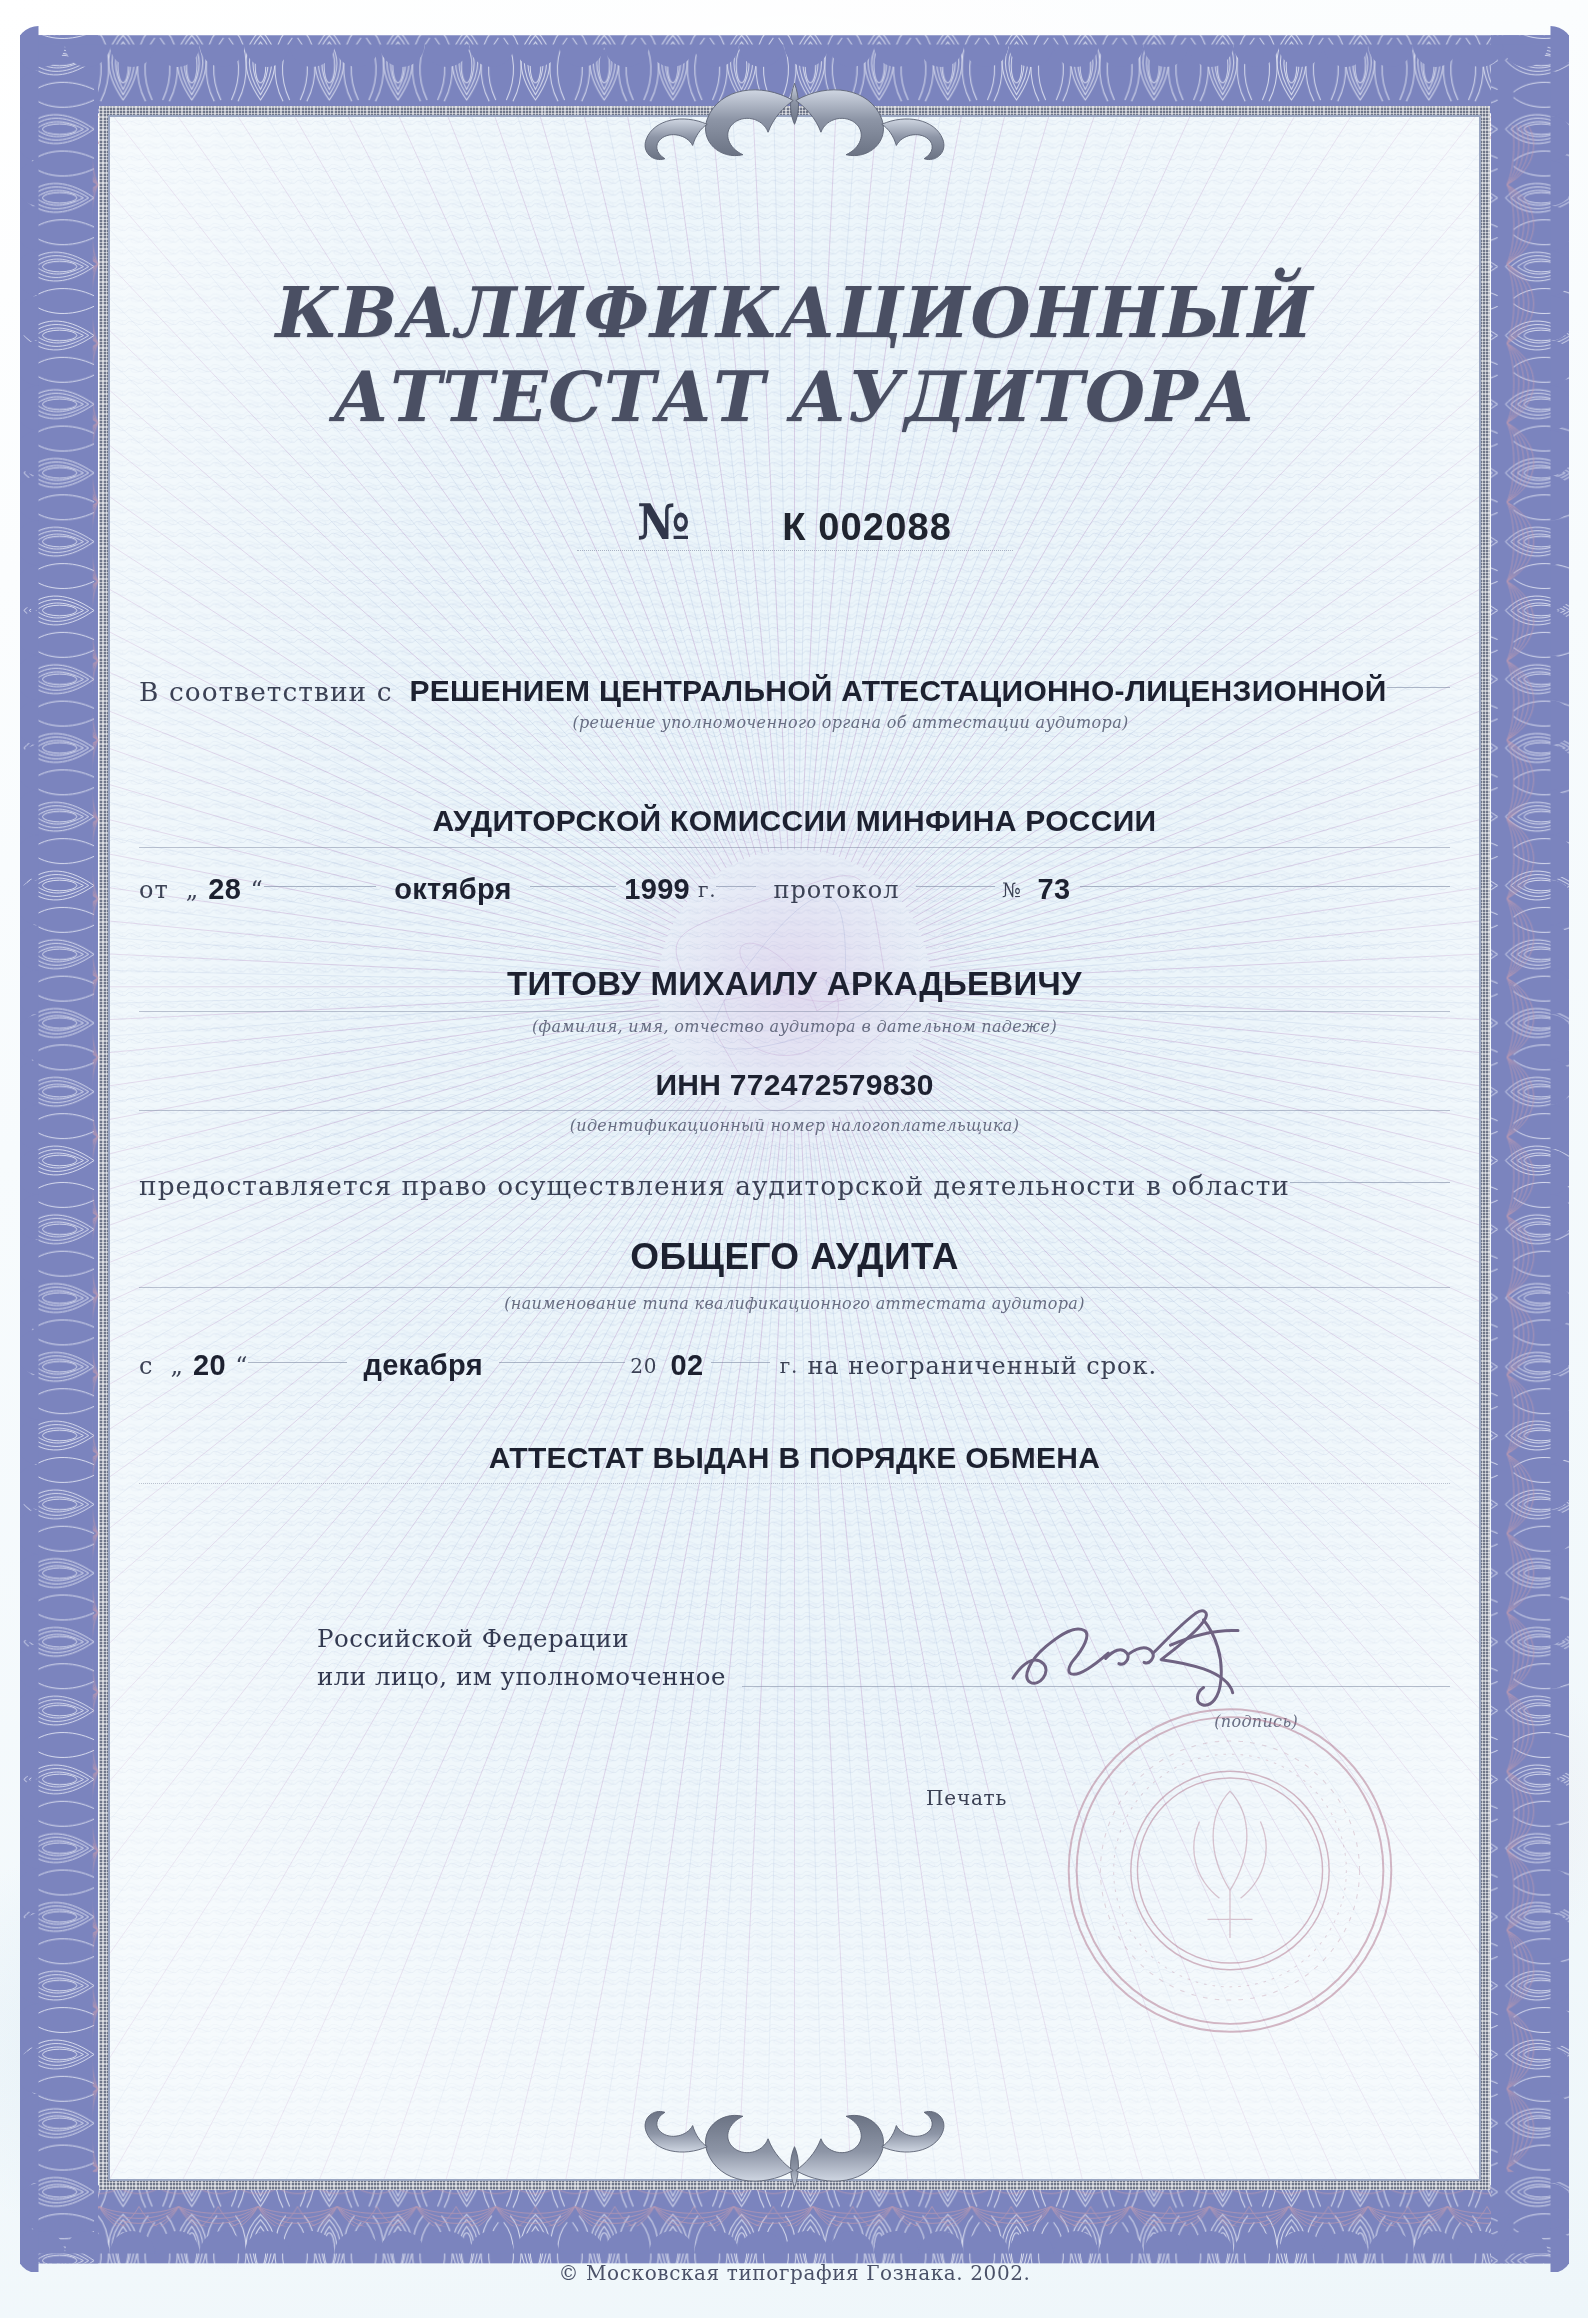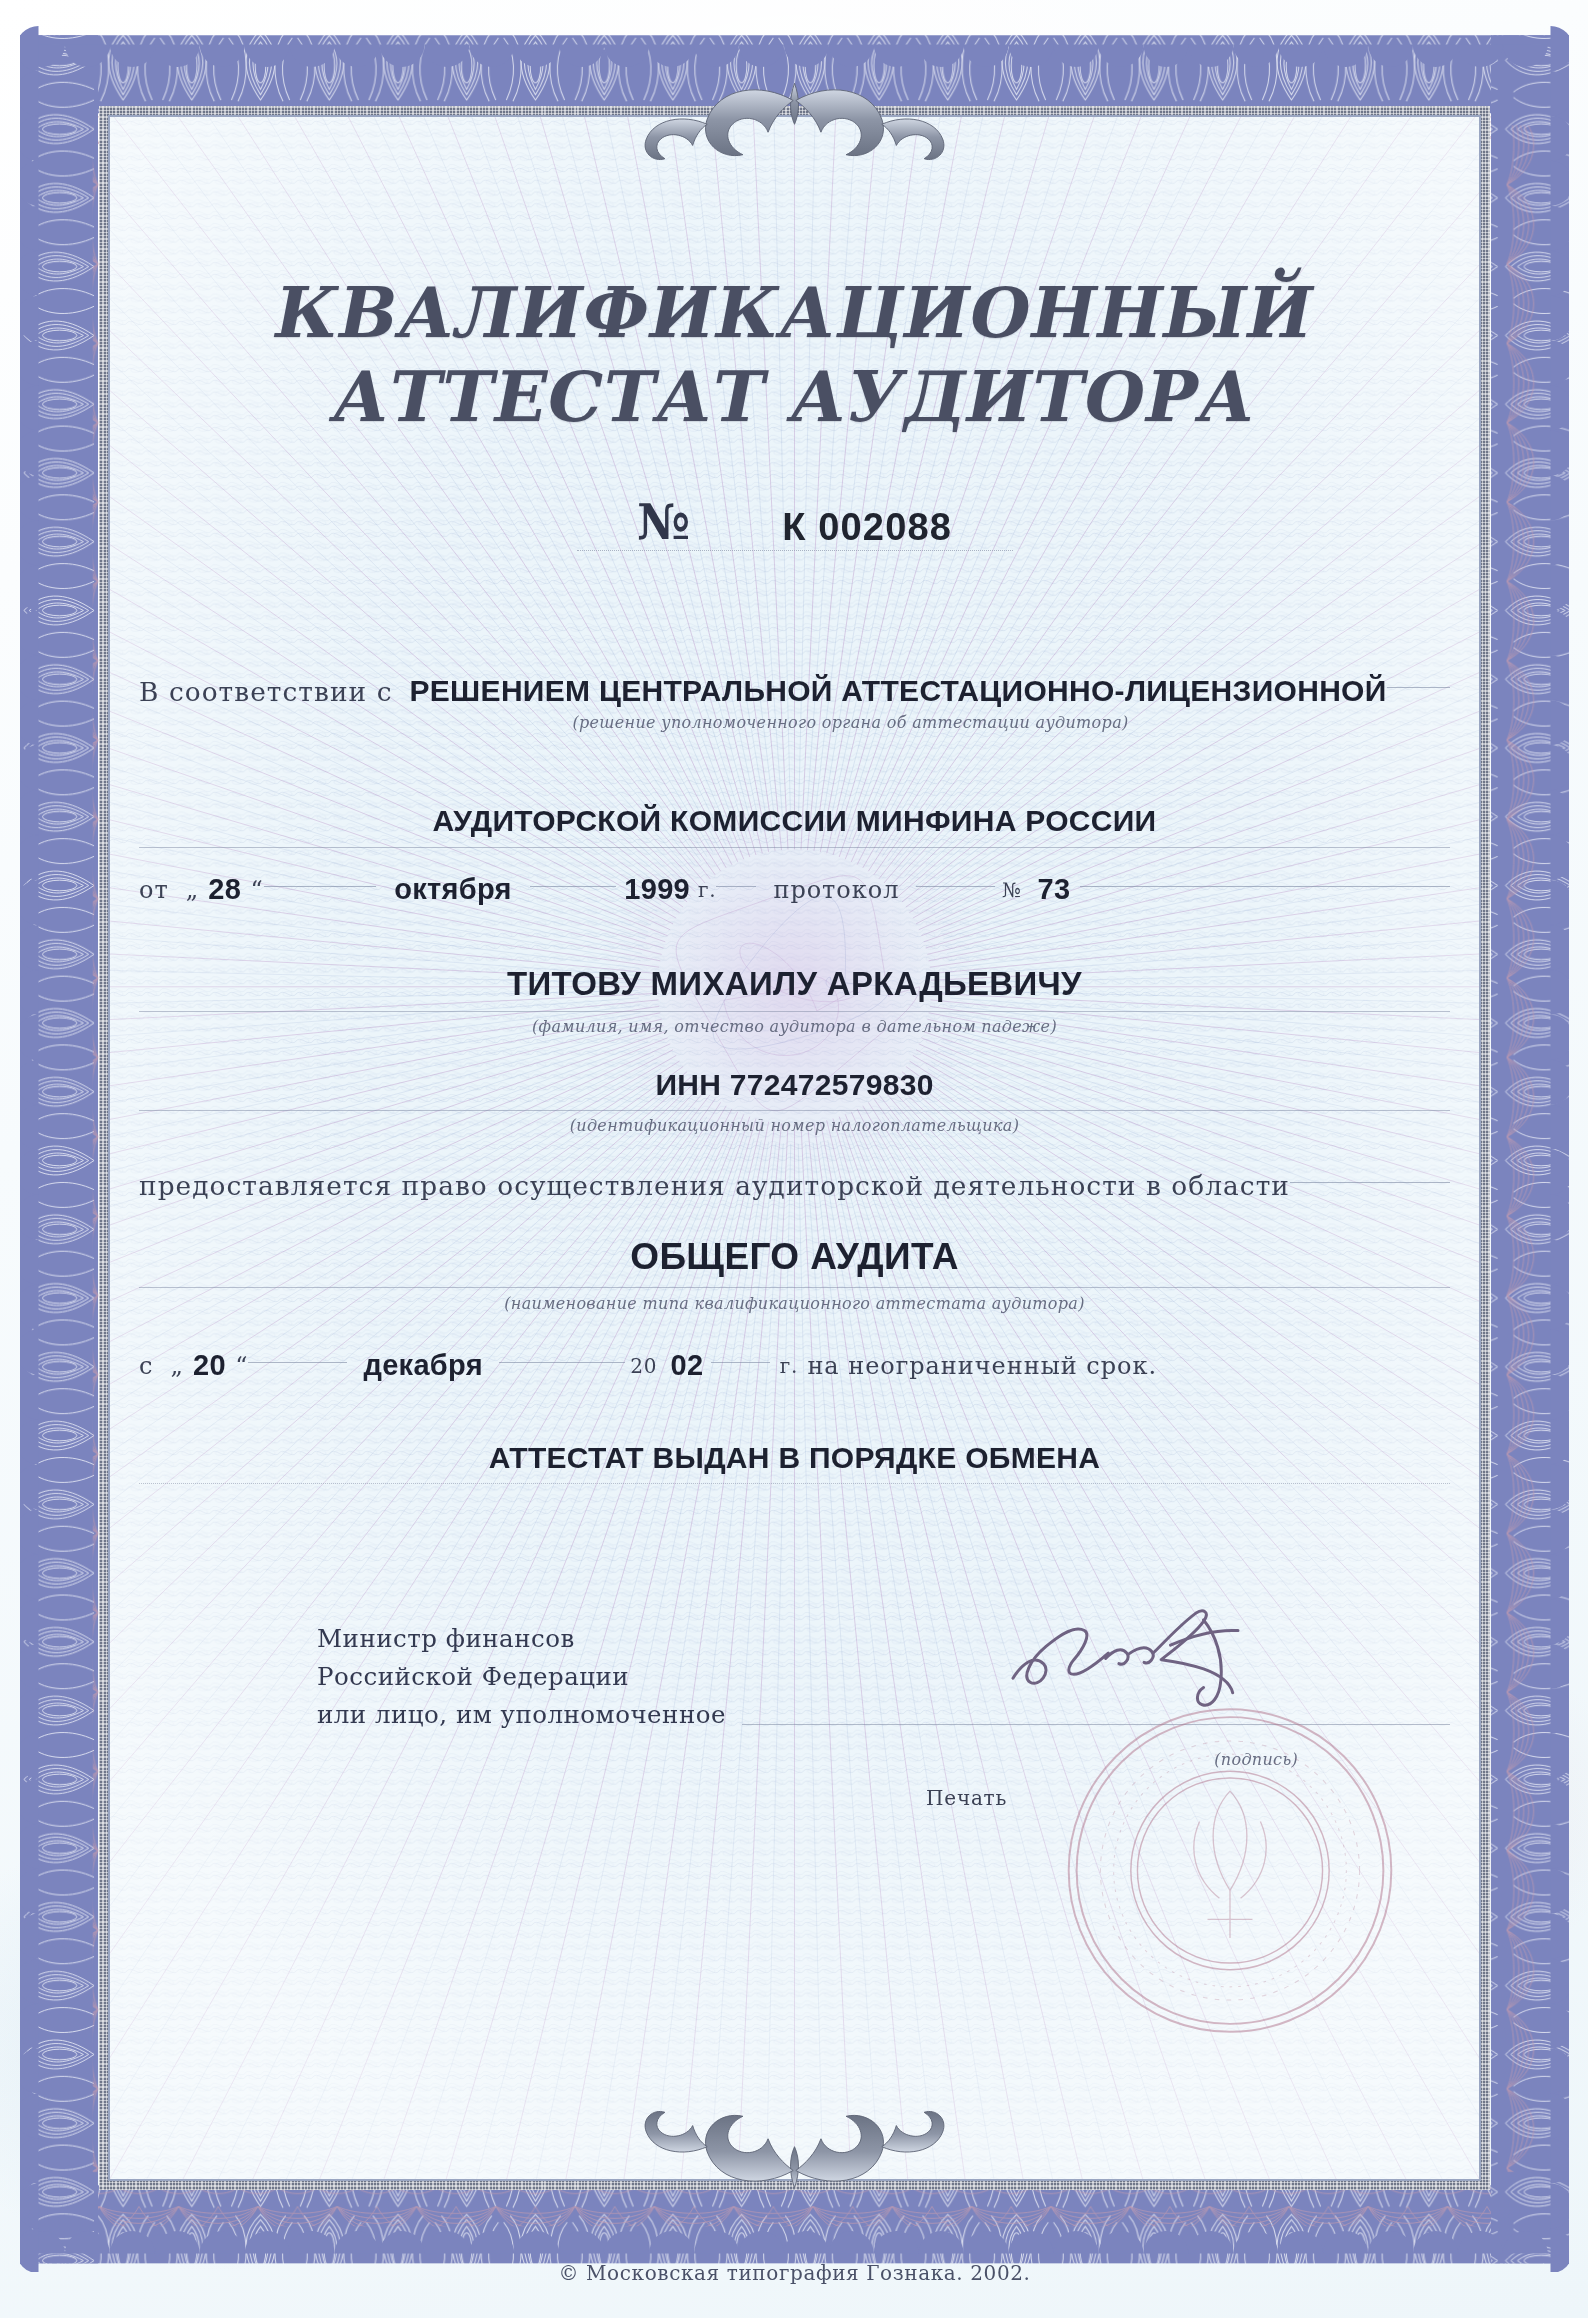--- a/index.html
+++ b/index.html
@@ -889,21 +889,20 @@
     </div>
 
     <div class="row center" style="top:1335px;">
       <span class="typed t-lg">АТТЕСТАТ ВЫДАН В ПОРЯДКЕ ОБМЕНА</span>
       <div style="margin-top:8px;border-bottom:0.7px dotted #8e97ad;opacity:.55;"></div>
     </div>
 
     <div class="row" style="top:1514px;">
       <div style="display:flex;align-items:flex-end;padding-left:178px;">
         <div class="sigblock">
-          <div>Министр финансов</div>
           <div>Российской Федерации</div>
           <div>или лицо, им уполномоченное</div>
         </div>
         <div style="flex:1 1 auto;border-bottom:0.7px solid #7f8aa3;opacity:.55;margin:0 0 9.3px 16px;"></div>
       </div>
       <div style="text-align:right;padding-right:152px;margin-top:16px;">
         <span class="caption">(подпись)</span>
       </div>
     </div>
 

